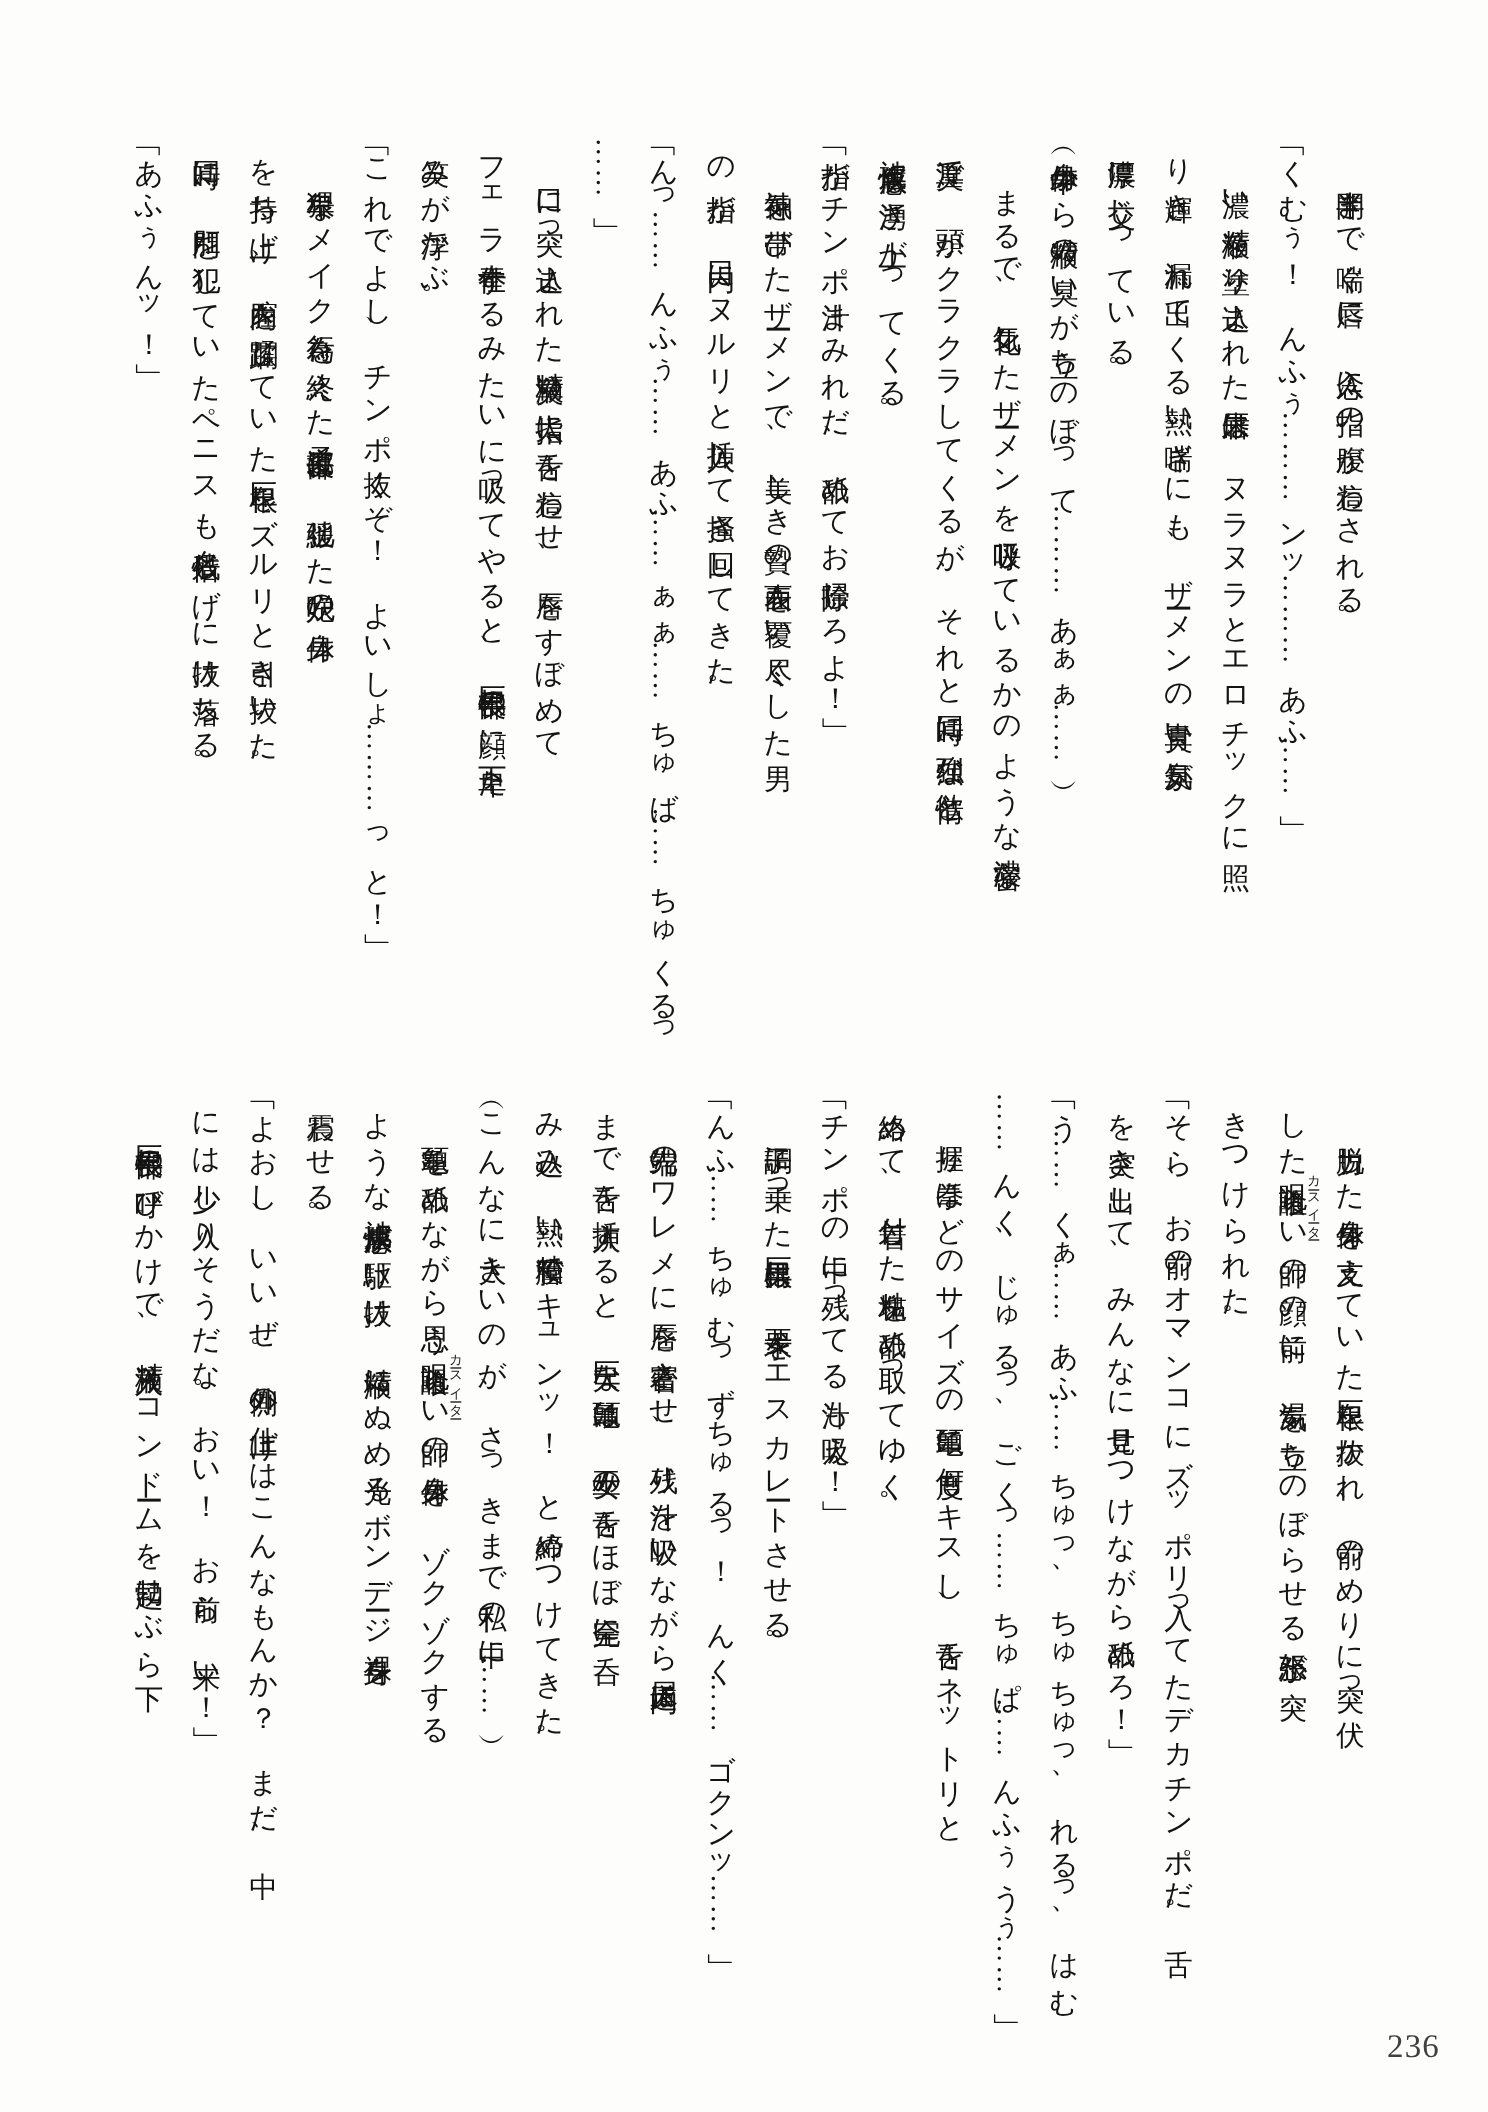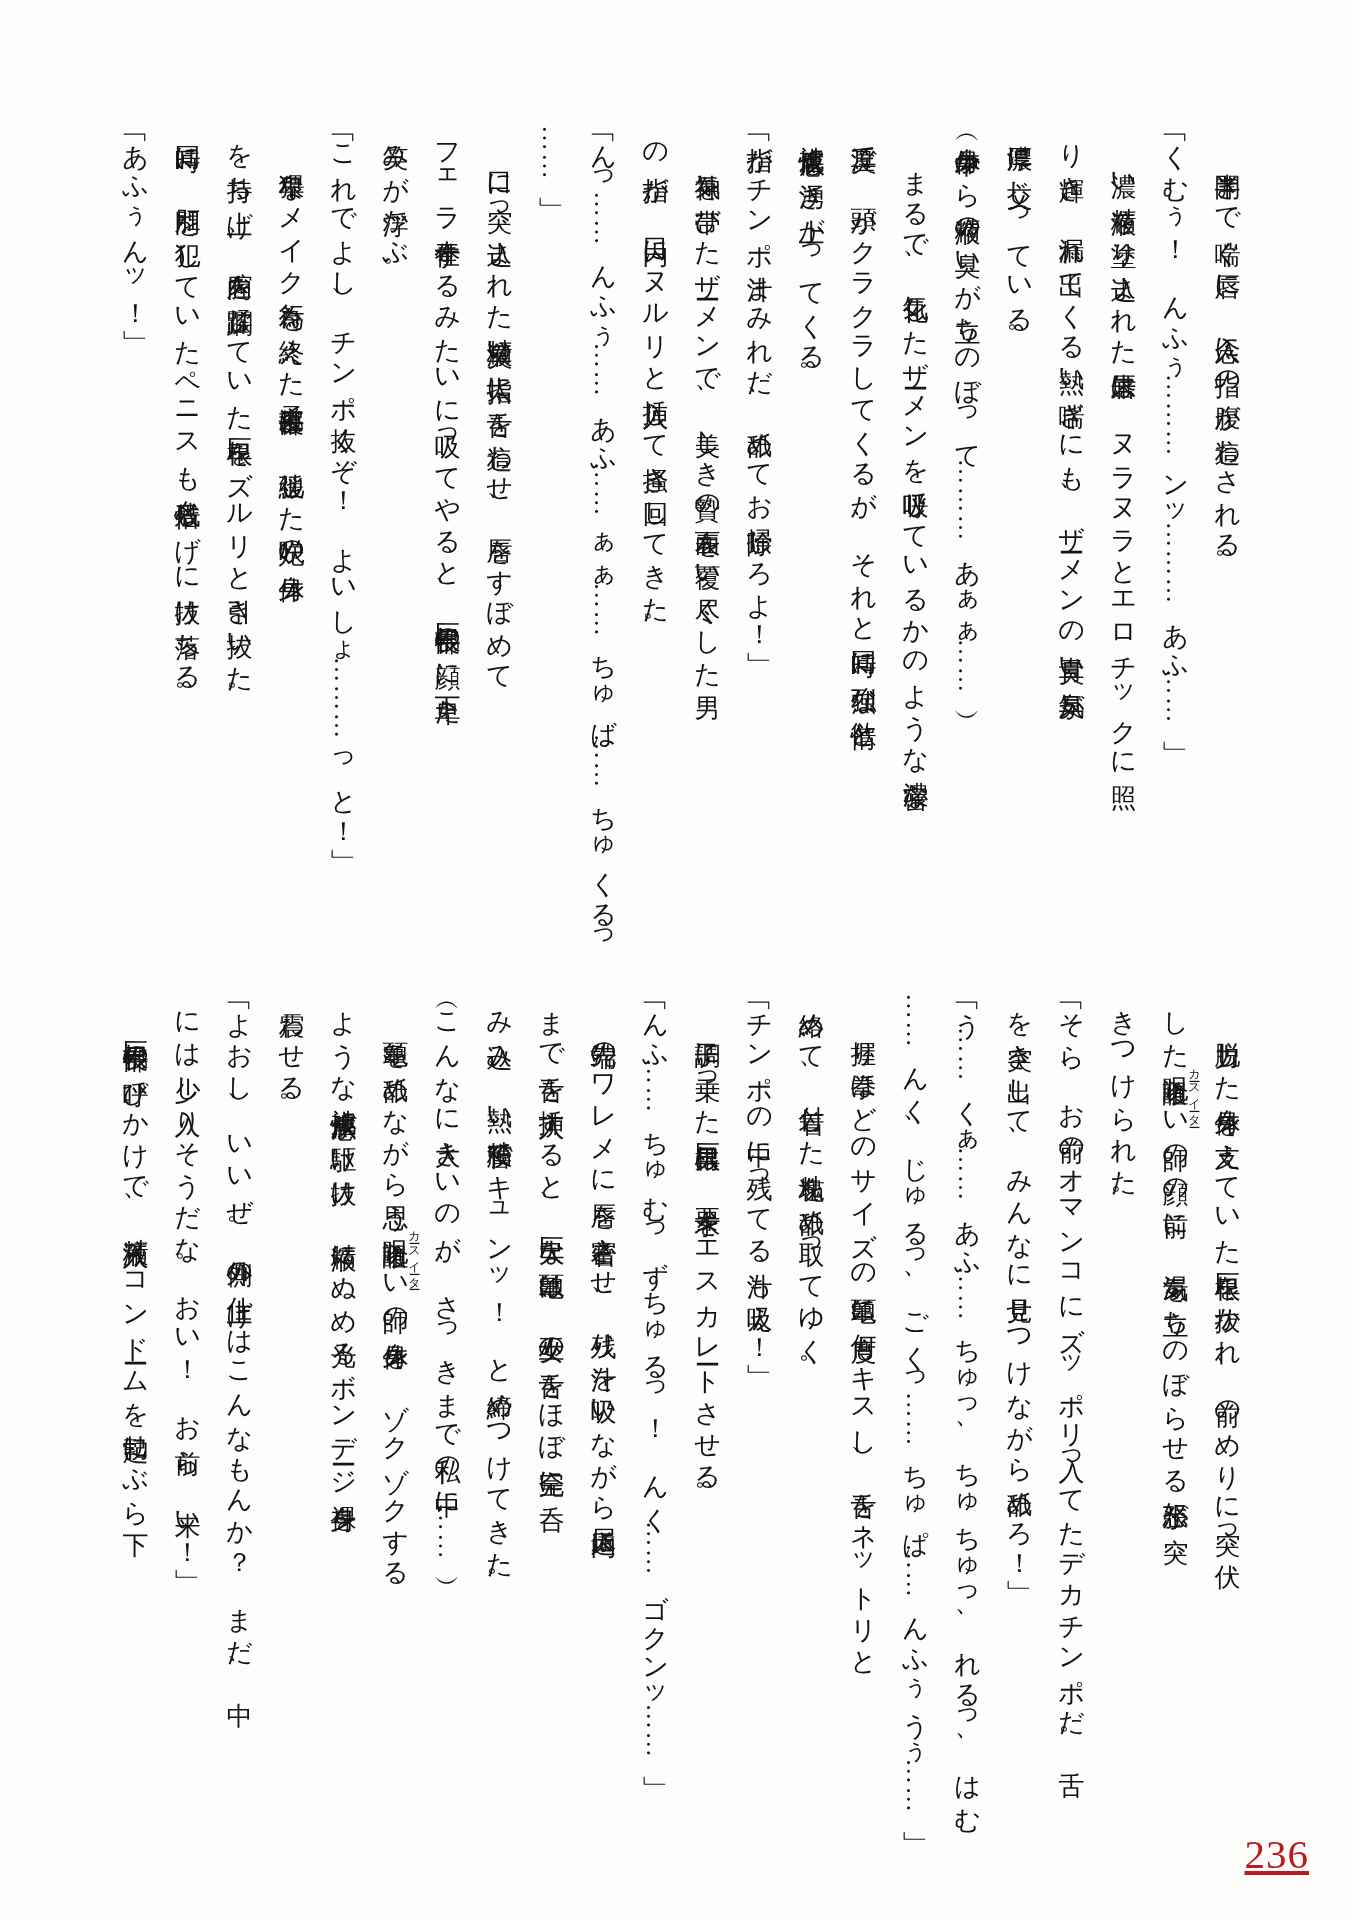--- a/index.html
+++ b/index.html
@@ -44,24 +44,23 @@
   rt {
     font-size: 12px;
     letter-spacing: 1px;
     line-height: 1;
   }
   .page-number {
     position: absolute;
     right: 44px;
     bottom: 42px;
     writing-mode: horizontal-tb;
-    font-size: 41px;
+    font-size: 30px;
     letter-spacing: 1px;
-    color: #b91c1c;
-    text-decoration: underline;
+    color: #404040;
   }
 </style>
 </head>
 <body>
 
 <div class="page">
   <div id="top-block" class="vblock">
       <div class="line">　半開きで喘ぐ唇に、入念に指の腹が這わされる。</div>
       <div class="line">「くむぅ！　んふぅ………ンッ………あふ……」</div>
       <div class="line">　濃い精液を塗り込まれた朱唇は、ヌラヌラとエロチックに照</div>

